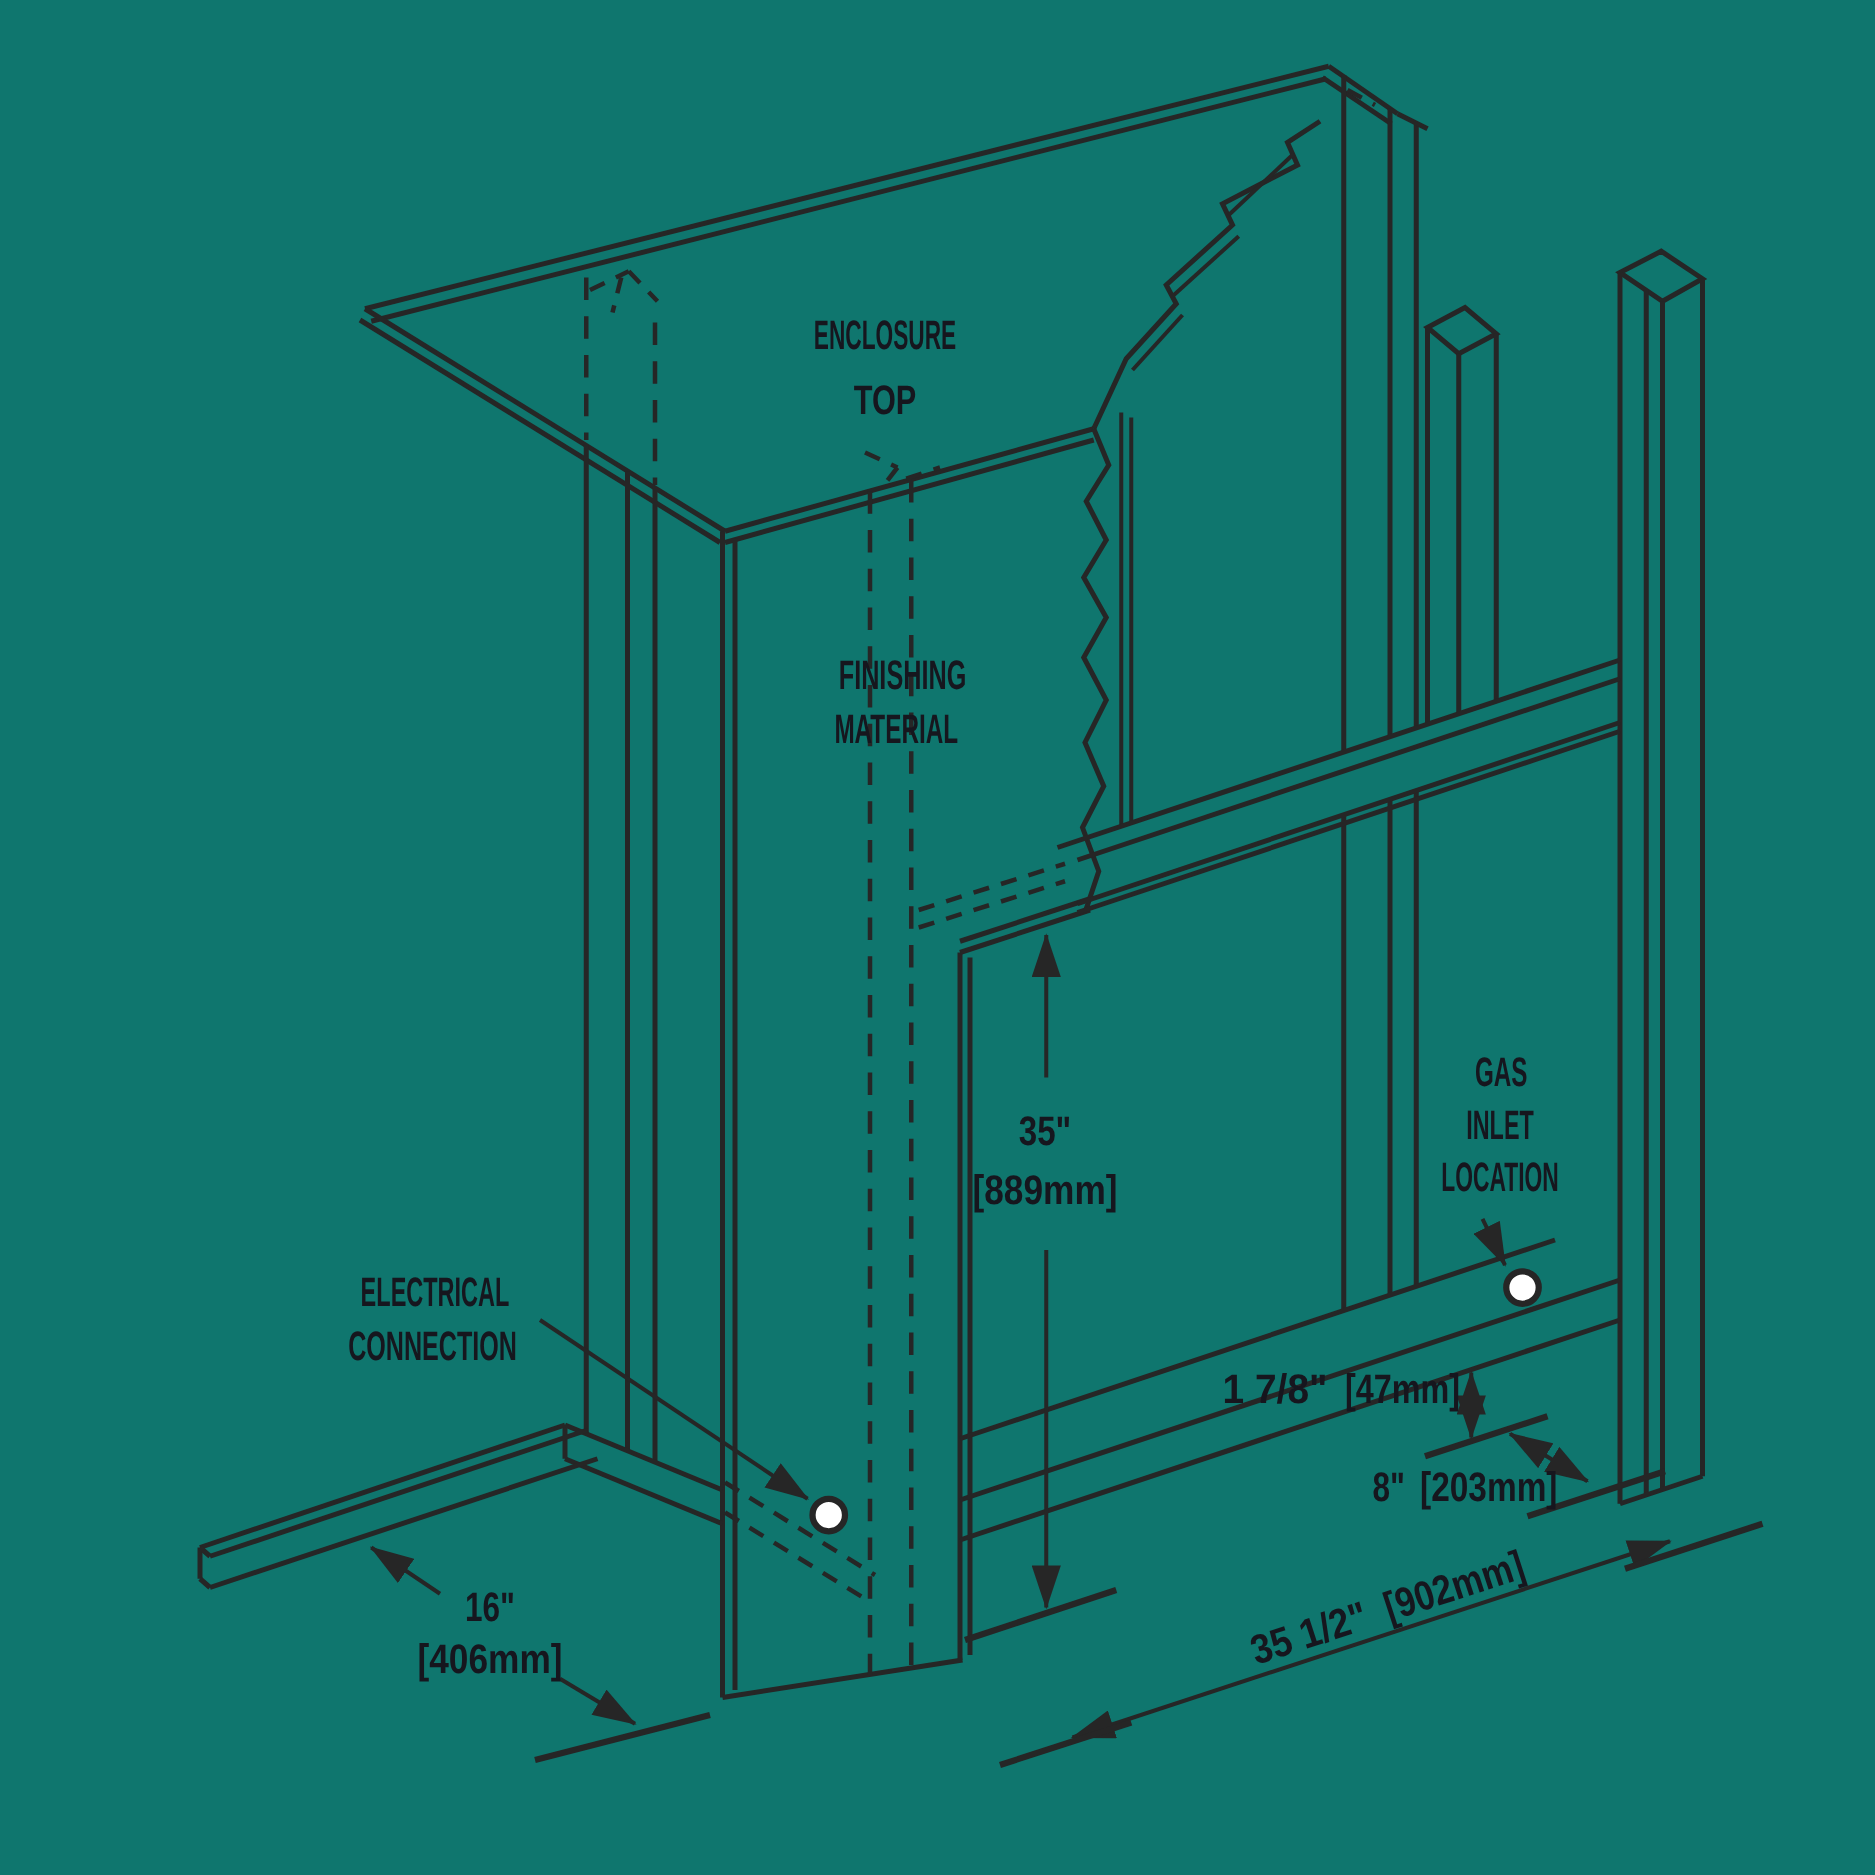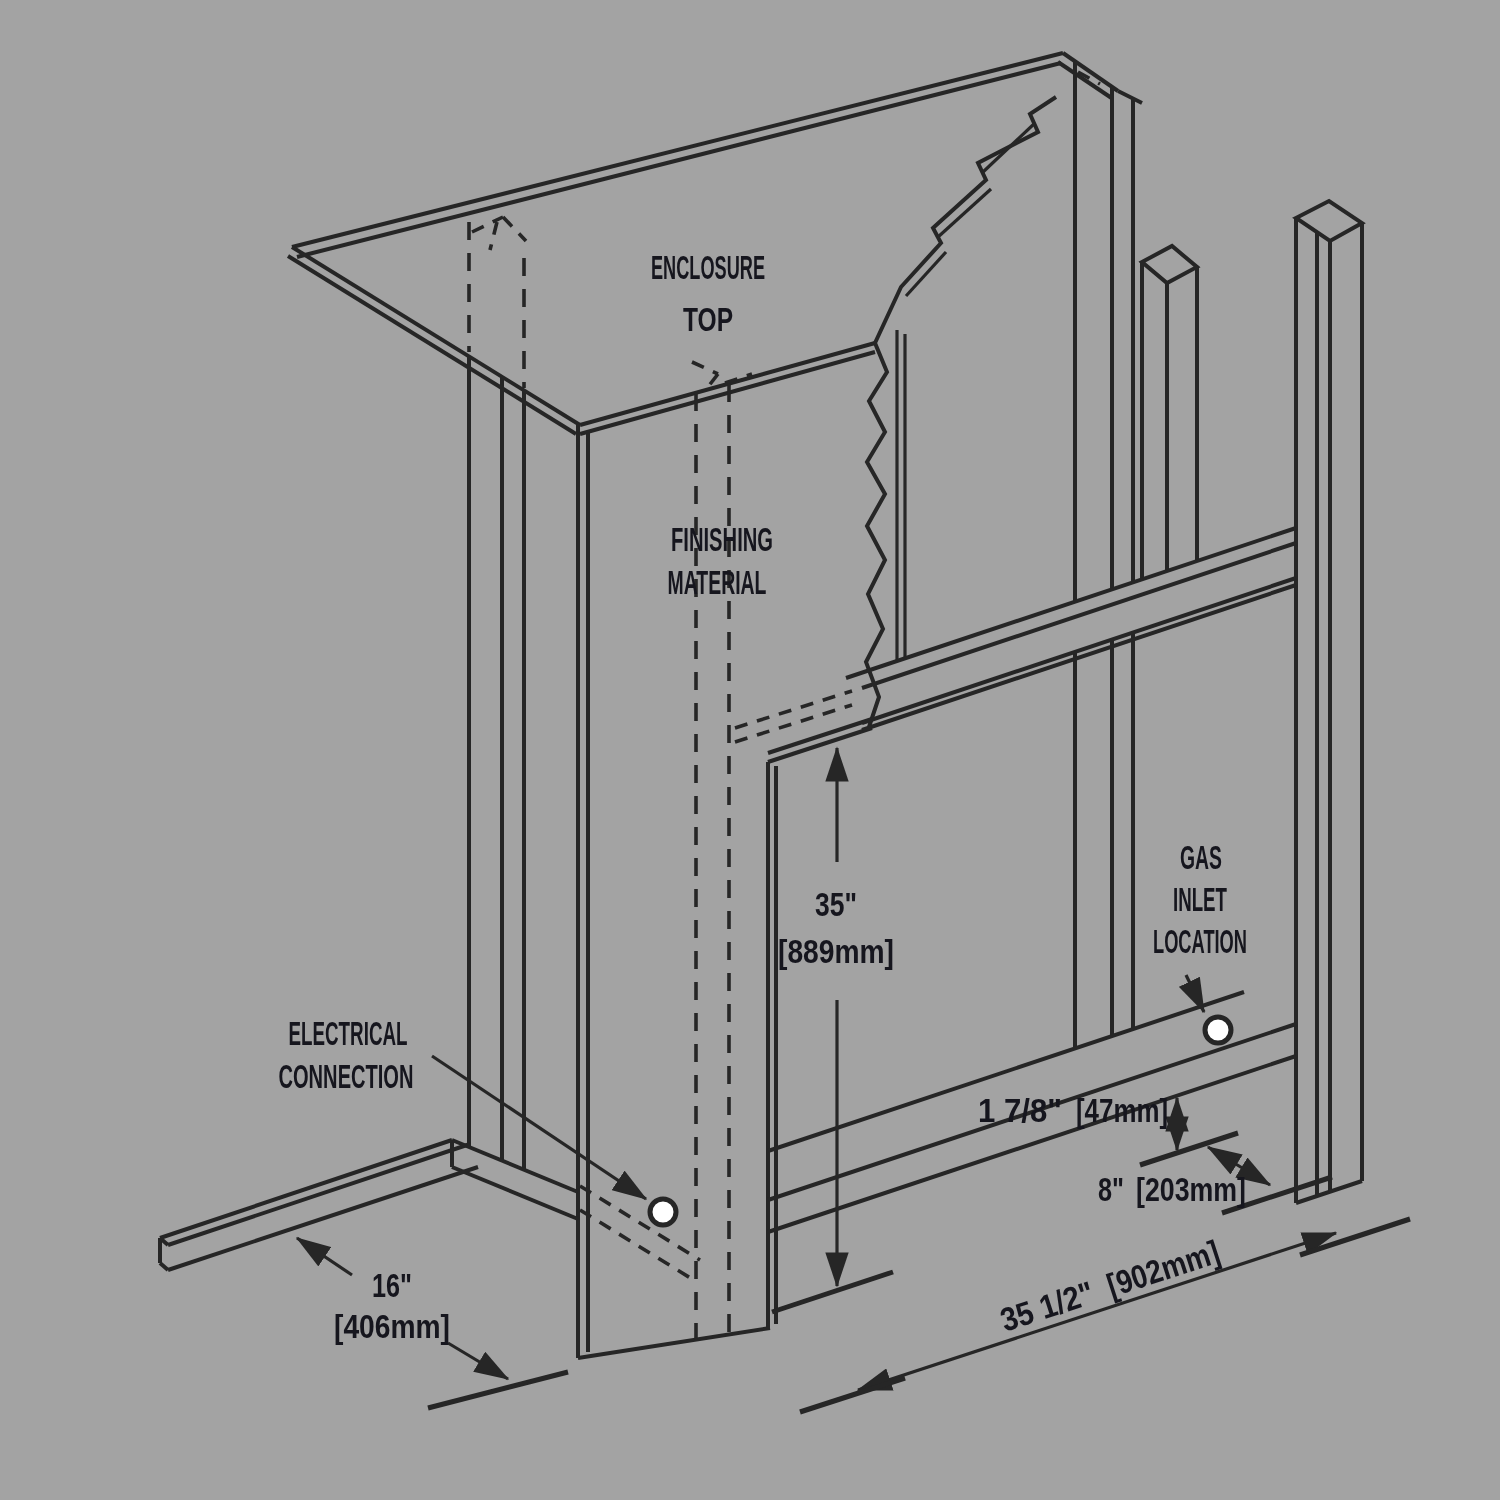--- a/index.html
+++ b/index.html
@@ -1,16 +1,16 @@
 <!DOCTYPE html>
 <html><head>
 <meta charset="utf-8">
 <style>
   html,body{margin:0;padding:0;background:#ffffff;}
-  #stage{position:relative;width:1500px;height:1500px;background:#a3a3a3;overflow:hidden;
+  #stage{position:relative;width:1500px;height:1500px;background:#0f766e;overflow:hidden;
          font-family:"Liberation Sans", sans-serif;}
   svg{display:block;}
   .s  {stroke:#262626;stroke-width:4;fill:none;stroke-linejoin:miter;}
   .thin{stroke:#262626;stroke-width:3.2;fill:none;}
   .dash{stroke:#262626;stroke-width:3.6;fill:none;stroke-dasharray:18 13;}
   .dash2{stroke:#262626;stroke-width:3.6;fill:none;stroke-dasharray:13 10;}
   .dim{stroke:#262626;stroke-width:3.2;fill:none;}
   .tick{stroke:#262626;stroke-width:5;fill:none;}
   .lbl{fill:#16161e;font-weight:bold;font-size:33px;}
   .dimtxt{fill:#16161e;font-weight:bold;font-size:33px;}

